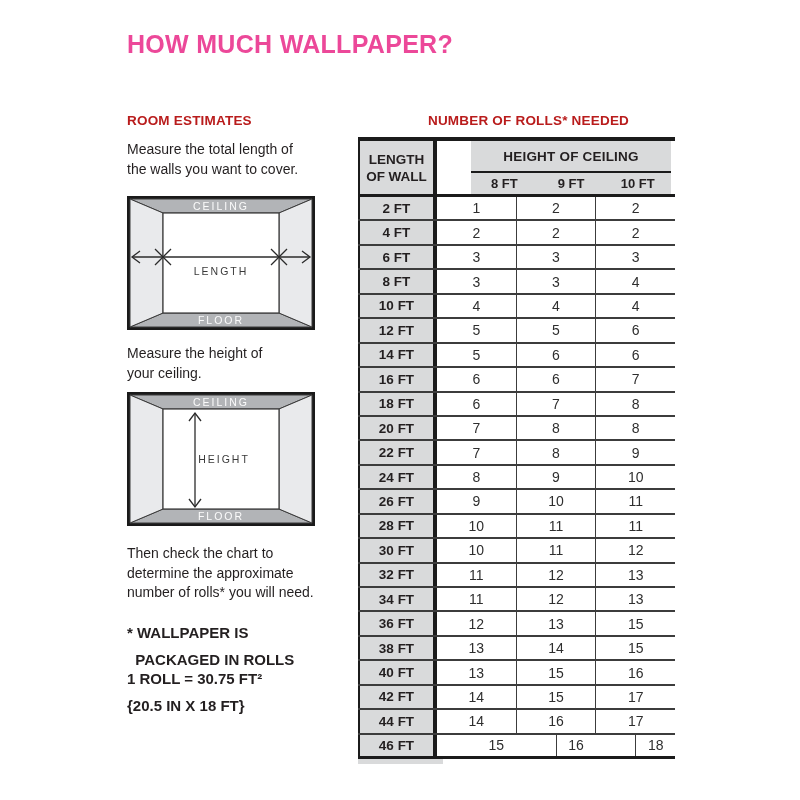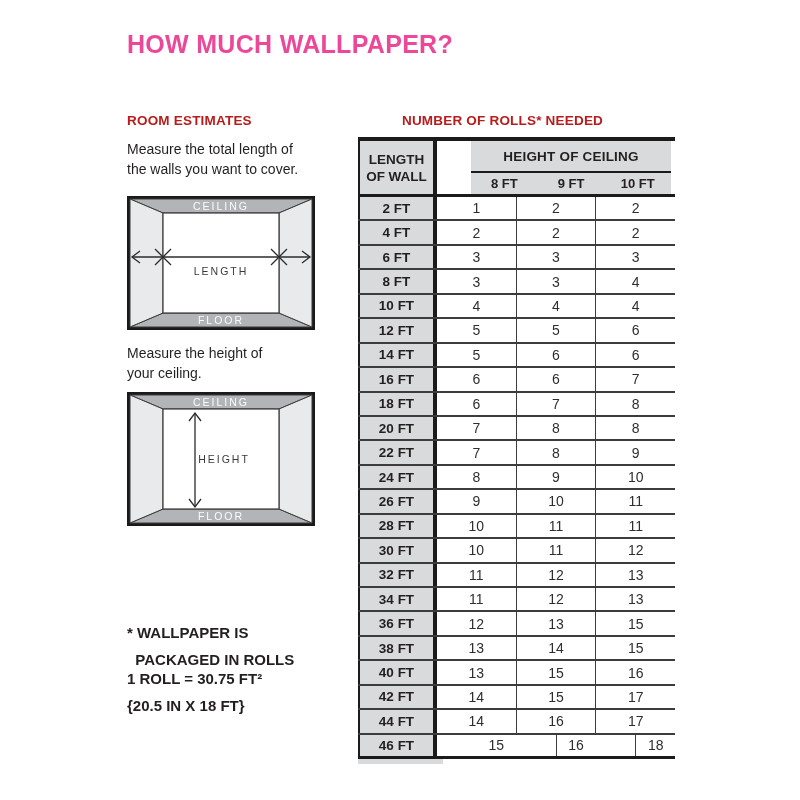--- a/index.html
+++ b/index.html
@@ -16,21 +16,21 @@
     position: absolute; left: 127px; top: 30px;
     font-size: 25px; font-weight: bold; color: #ec4899;
     letter-spacing: 0.3px;
   }
   .section-heading {
     position: absolute; top: 113px;
     font-size: 13.5px; font-weight: bold; color: #b91c1c;
     letter-spacing: 0.2px;
   }
   .left-heading { left: 127px; }
-  .table-heading { left: 344px; width: 317px; text-align: center; }
+  .table-heading { left: 370px; width: 317px; text-align: center; }
   .body-text {
     position: absolute; left: 127px;
     font-size: 14px; line-height: 19.5px;
     white-space: pre-line; color: #231f20;
   }
   .step1 { top: 140px; }
   .step2 { top: 344px; }
   .step3 { top: 544px; }
   .bold-note {
     position: absolute; left: 127px;
@@ -137,20 +137,23 @@
     <text x="94" y="13.5" text-anchor="middle" class="svg-band-label">CEILING</text>
     <text x="94" y="128" text-anchor="middle" class="svg-band-label">FLOOR</text>
     <g stroke="#2b2b2b" stroke-width="1.3" fill="none">
       <line x1="68" y1="21" x2="68" y2="115"></line>
       <polyline points="62,29 68,21 74,29"></polyline>
       <polyline points="62,107 68,115 74,107"></polyline>
     </g>
     <text x="97" y="71" text-anchor="middle" class="svg-measure-label">HEIGHT</text>
   </svg>
 
+  <div class="body-text step3">Then check the chart to
+determine the approximate
+number of rolls* you will need.</div>
 
   <div class="bold-note footnote">* WALLPAPER IS
   PACKAGED IN ROLLS</div>
 
   <div class="bold-note roll-spec">1 ROLL = 30.75 FT²
 {20.5 IN X 18 FT}</div>
 
   <div class="section-heading table-heading">NUMBER OF ROLLS* NEEDED</div>
 
   <div class="rolls-table">

